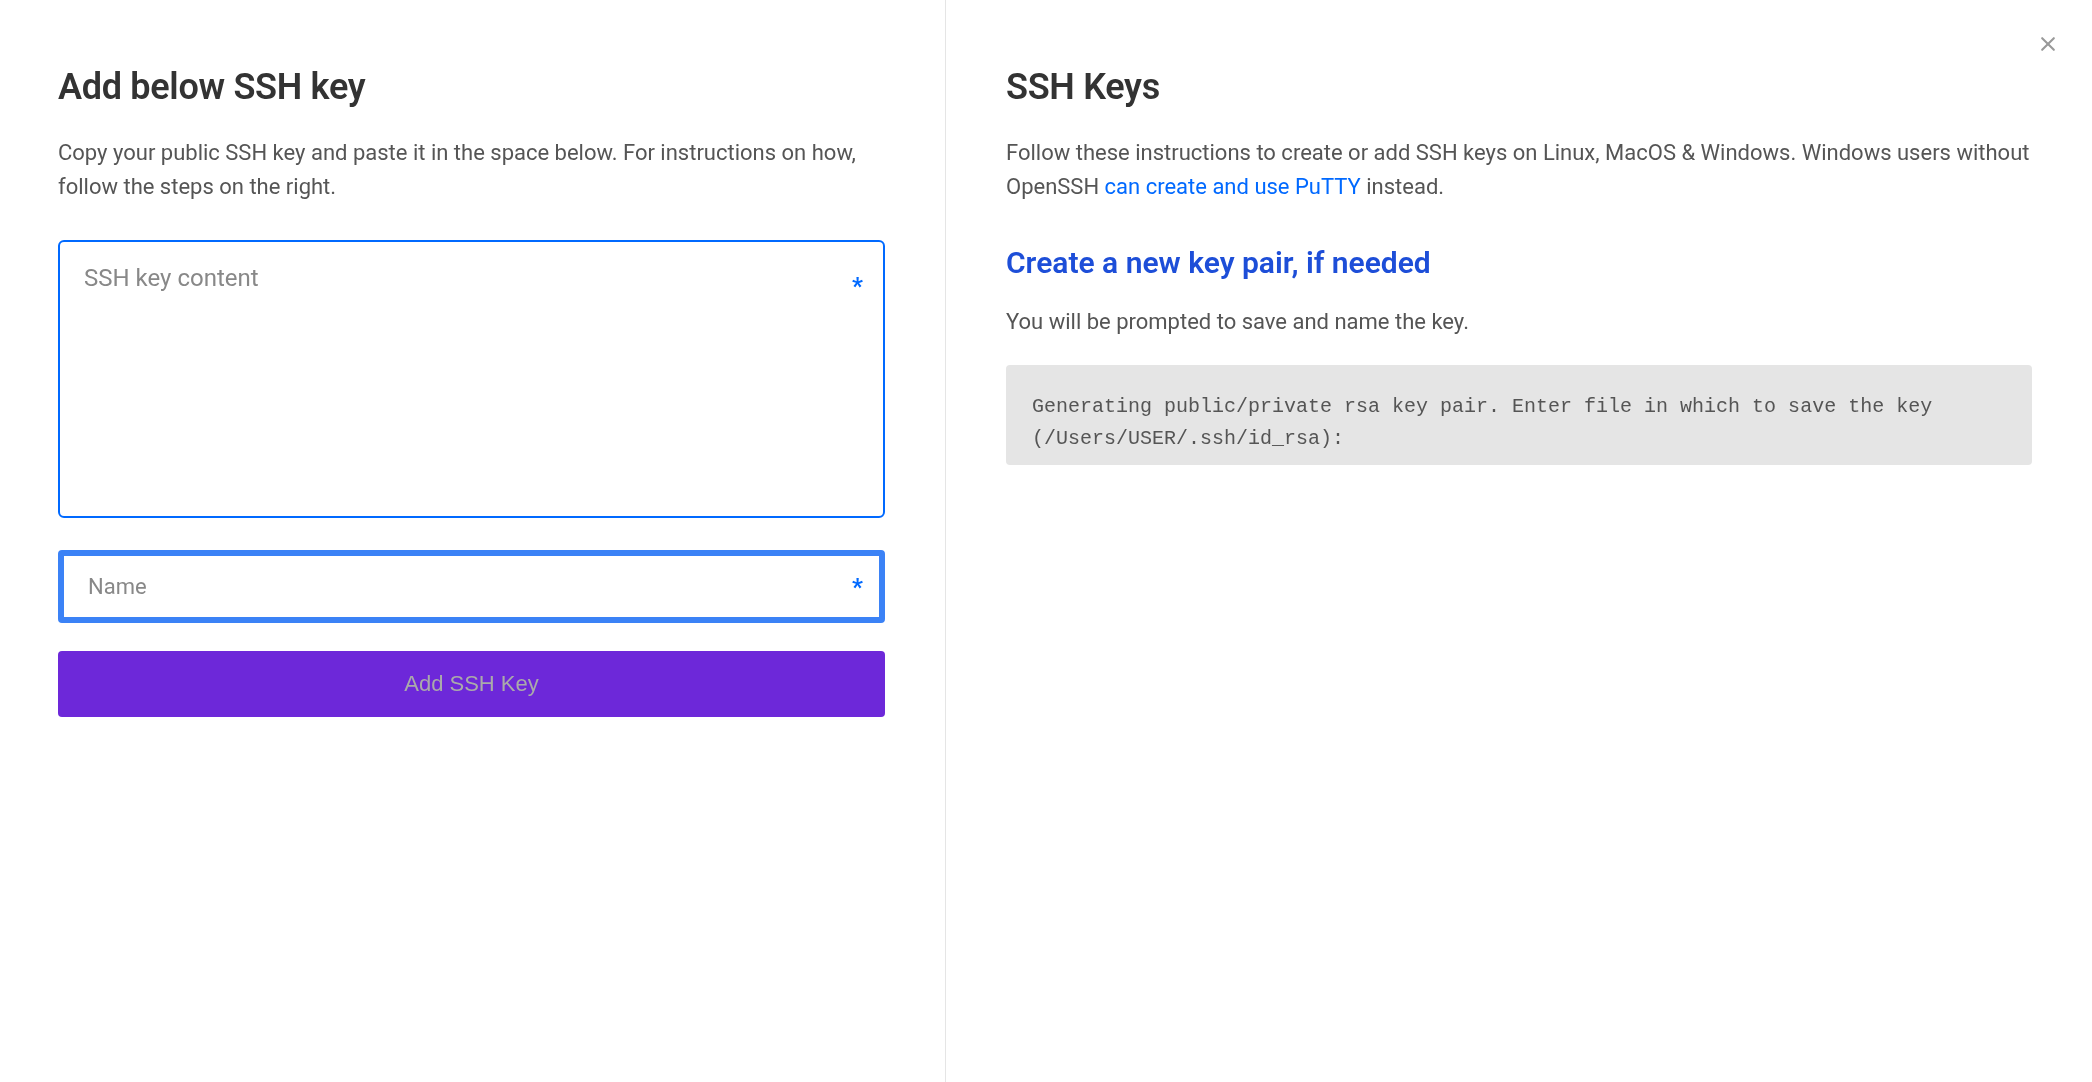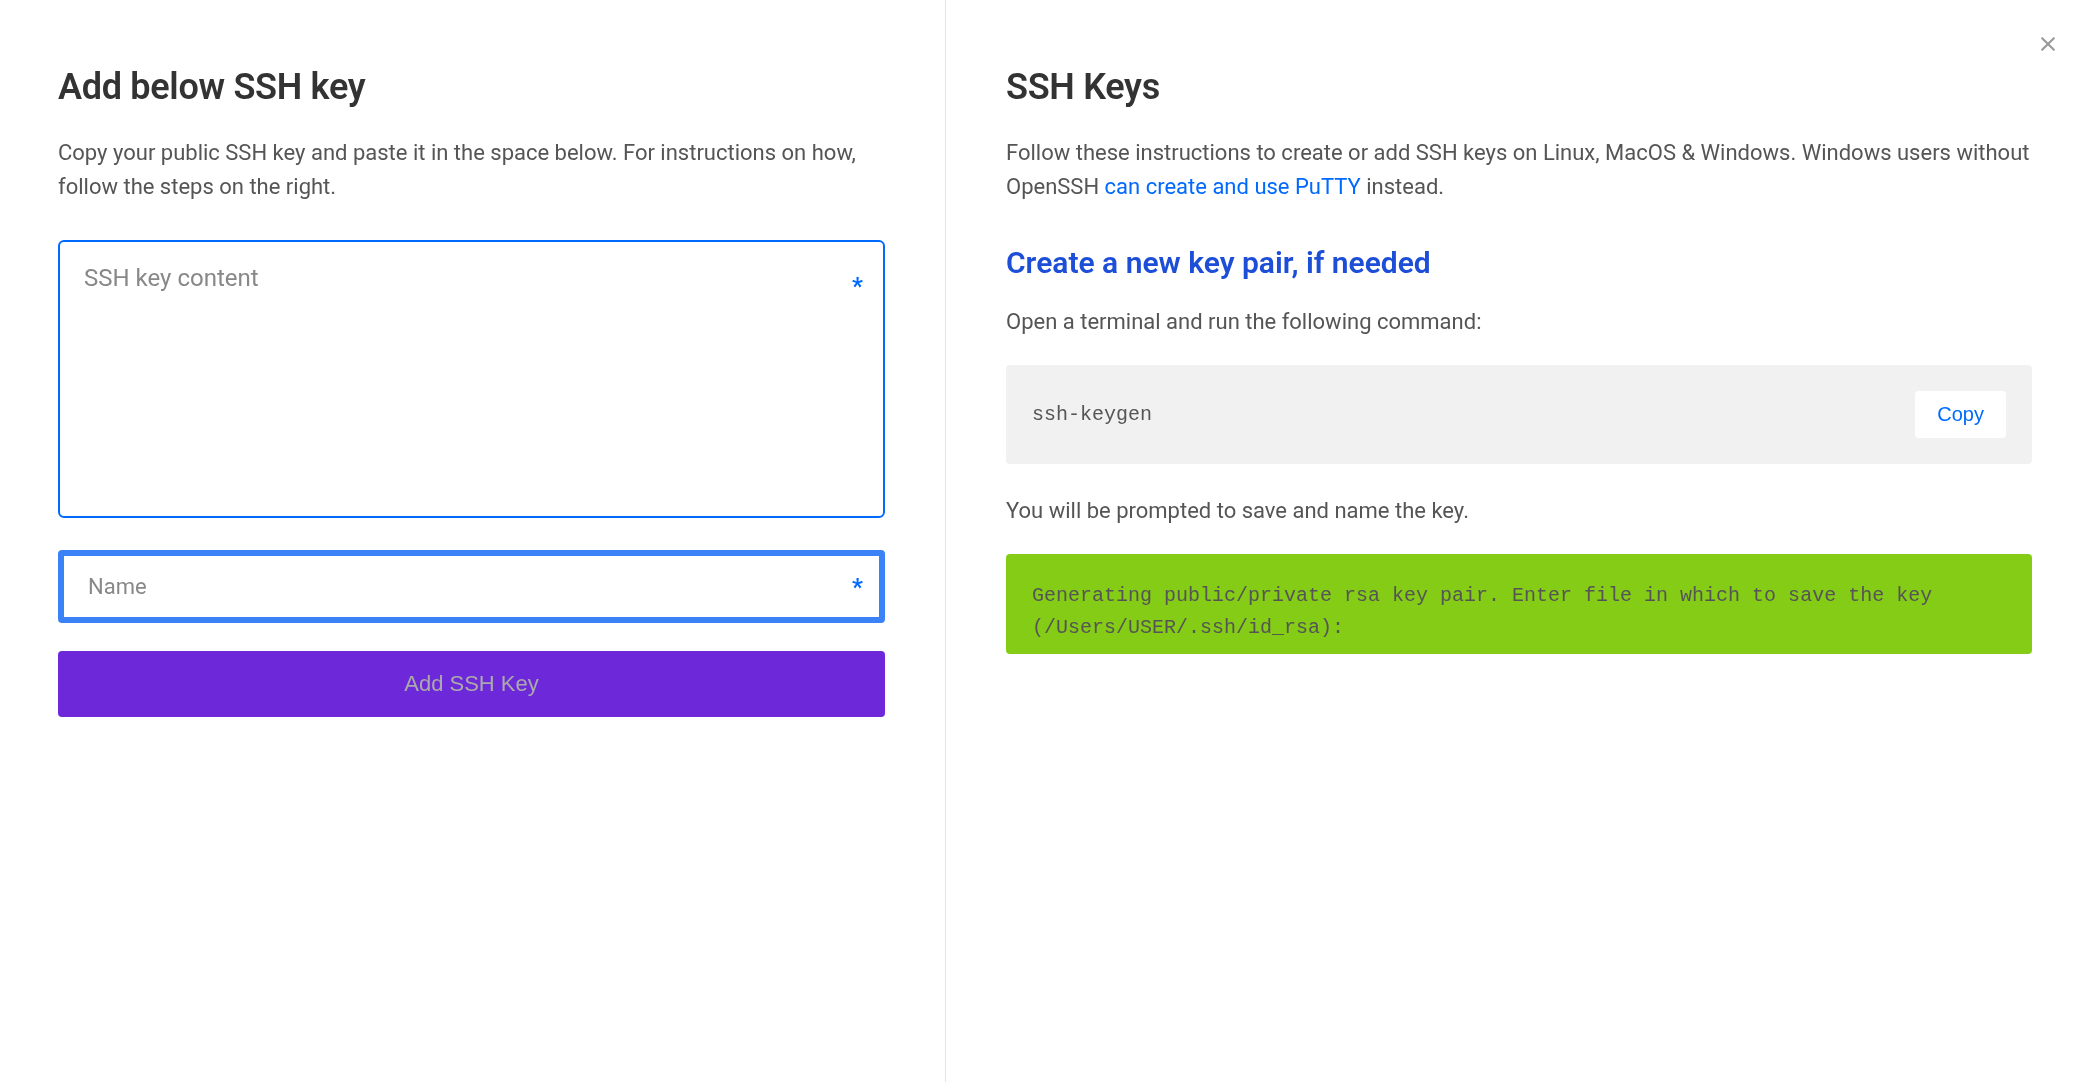--- a/index.html
+++ b/index.html
@@ -177,21 +177,21 @@
       border: none;
       border-radius: 4px;
       padding: 12px 22px;
       font-size: 20px;
       font-weight: 500;
       color: #0069ff;
       cursor: pointer;
     }
     
     .terminal-output {
-      background: #84cc16;
+      background: #e5e5e5;
       border-radius: 4px;
       padding: 26px 26px 10px 26px;
       font-family: "SFMono-Regular", Consolas, "Liberation Mono", Menlo, monospace;
       font-size: 20px;
       color: #555555;
       line-height: 1.6;
       white-space: pre-wrap;
       word-wrap: break-word;
     }
   </style>
@@ -225,24 +225,19 @@
     </div>
 
     <h1>SSH Keys</h1>
 
     <p class="description">
       <span>Follow these instructions to create or add SSH keys on Linux, MacOS &amp; Windows. Windows users without OpenSSH </span><a href="#" class="link">can create and use PuTTY</a><span> instead.</span>
     </p>
 
     <h2>Create a new key pair, if needed</h2>
 
-    <p class="instruction-text">Open a terminal and run the following command:</p>
-
-    <div class="code-block">
-      <span class="code-text">ssh-keygen</span>
-      <button class="copy-button">Copy</button>
-    </div>
+
 
     <p class="instruction-text">You will be prompted to save and name the key.</p>
 
     <div class="terminal-output">Generating public/private rsa key pair. Enter file in which to save the key (/Users/USER/.ssh/id_rsa):</div>
   </div>
 </div>
 
 </body></html>

